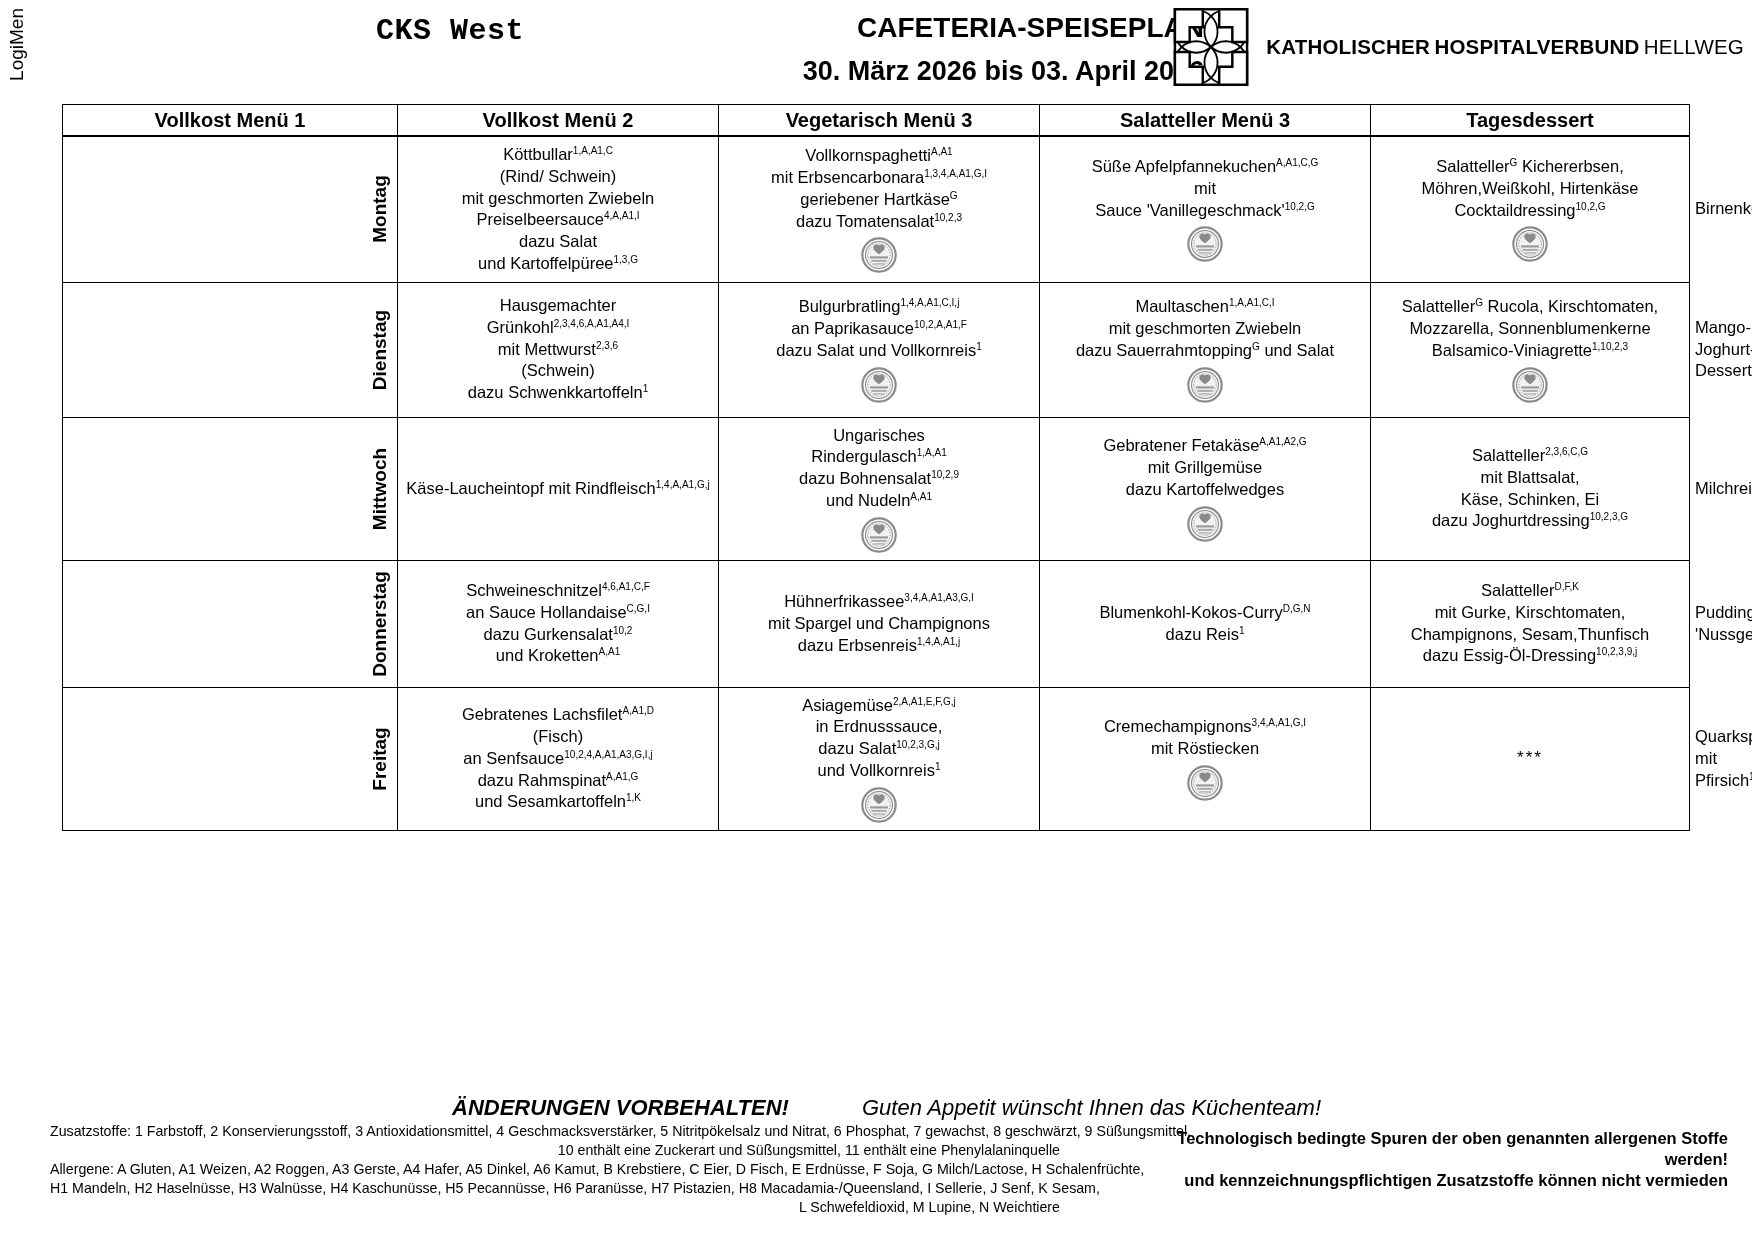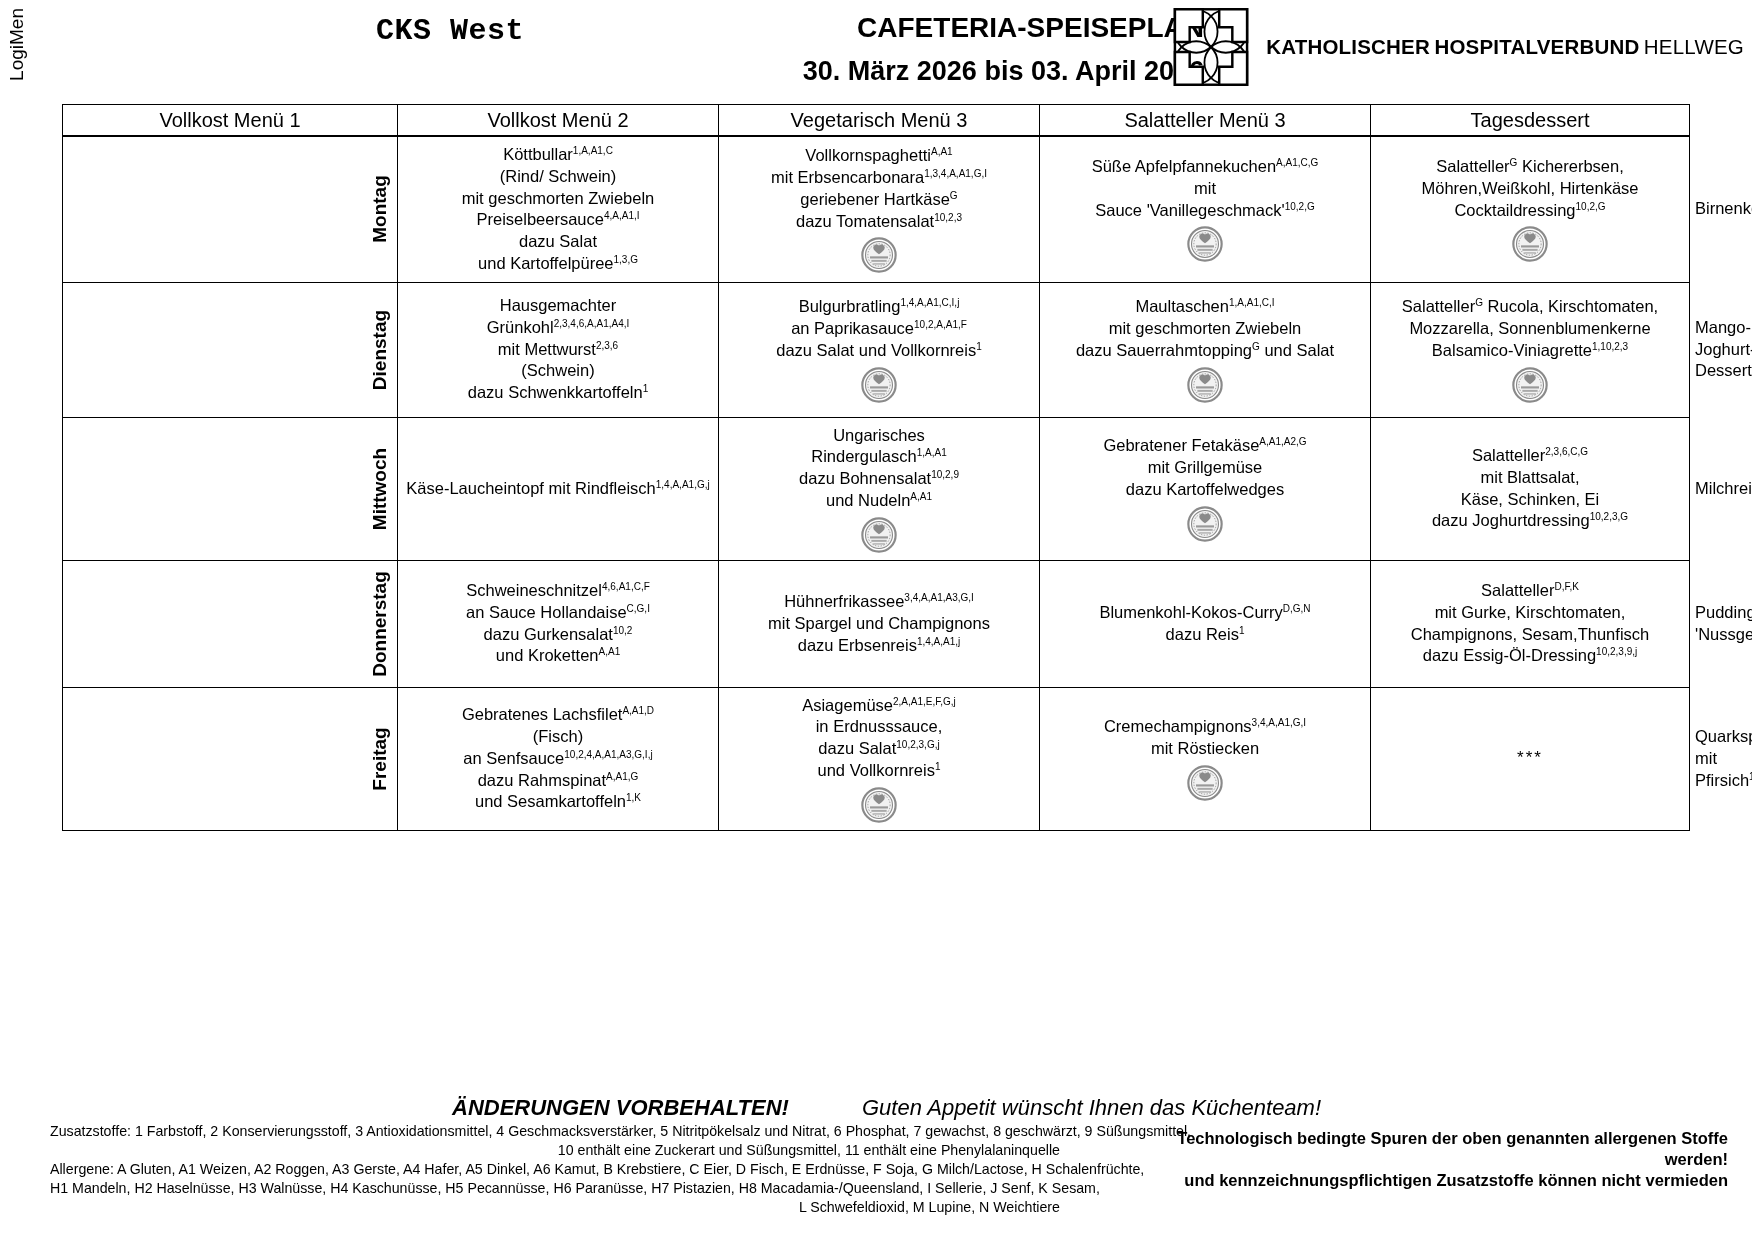--- a/index.html
+++ b/index.html
@@ -100,21 +100,21 @@
   }
   .plan th, .plan td {
     border: 1.6px solid #000;
     vertical-align: middle;
     text-align: center;
     padding: 0;
   }
   .plan thead th {
     height: 30px;
     font-size: 20px;
-    font-weight: normal;
+    font-weight: bold;
     border-bottom-width: 2.4px;
   }
   .col-m1 { width: 334px; }
   .col-m2 { width: 320px; }
   .col-m3 { width: 320px; }
   .col-m4 { width: 330px; }
   .col-dessert { width: 318px; }
 
   .daycell {
     width: 0px;

